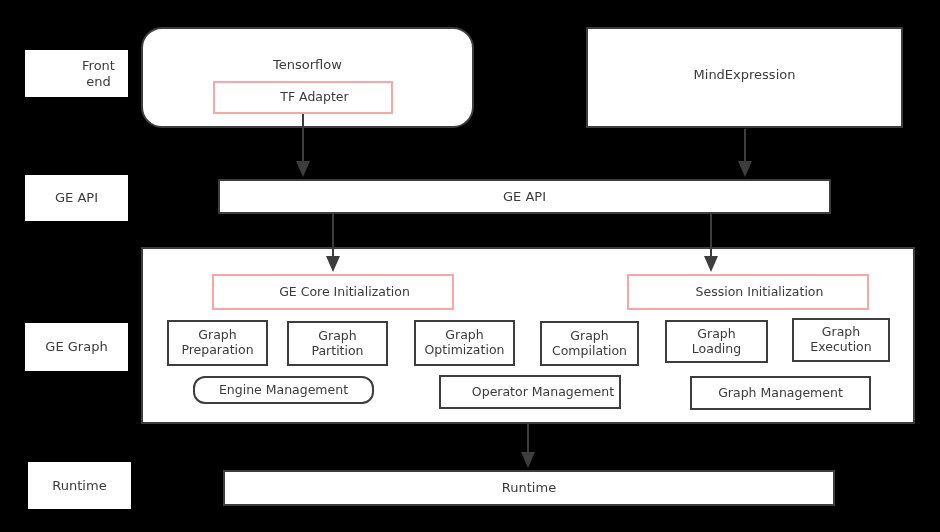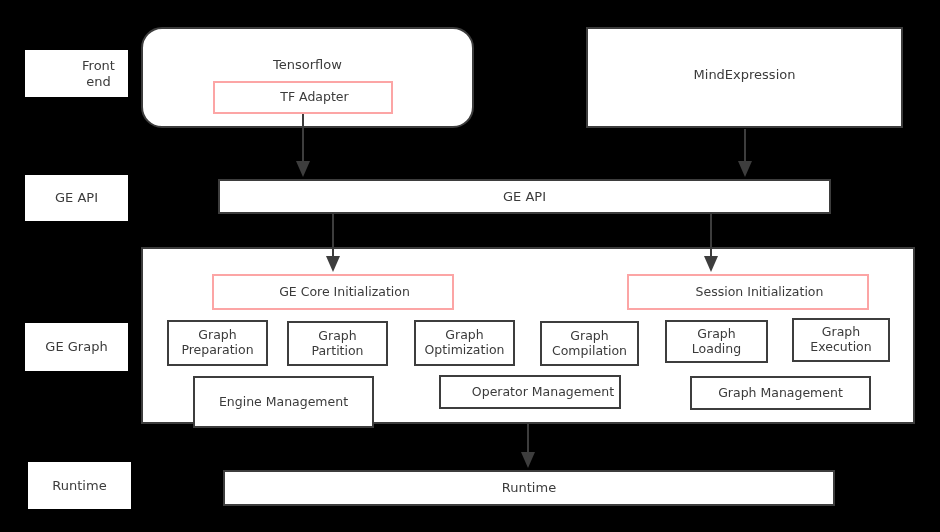--- a/index.html
+++ b/index.html
@@ -128,21 +128,21 @@
   <div class="box unit" style="left:665px; top:320px; width:103px; height:43px;">
     <span>Graph
 Loading</span>
   </div>
 
   <div class="box unit" style="left:792px; top:318px; width:98px; height:44px;">
     <span>Graph
 Execution</span>
   </div>
 
-  <div class="box unit" style="left:193px; top:376px; width:181px; height:52px;">
+  <div class="box unit" style="left:193px; top:376px; width:181px; height:28px;border-radius:12px;">
     <span>Engine Management</span>
   </div>
 
   <div class="box unit" style="left:439px; top:375px; width:182px; height:34px;padding-left:26px;">
     <span>Operator Management</span>
   </div>
 
   <div class="box unit" style="left:690px; top:376px; width:181px; height:34px;">
     <span>Graph Management</span>
   </div>

